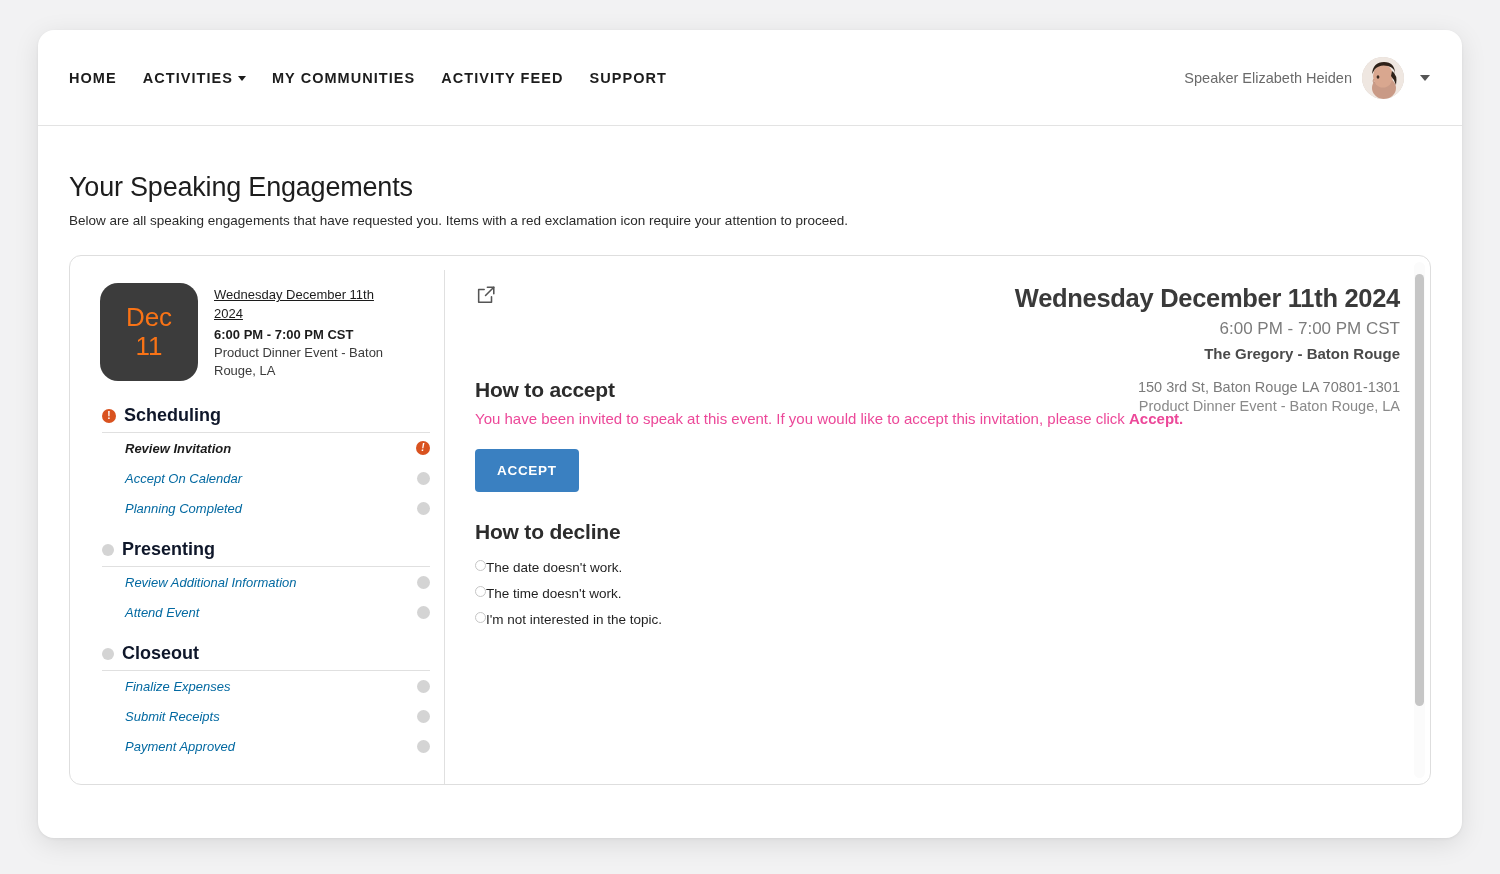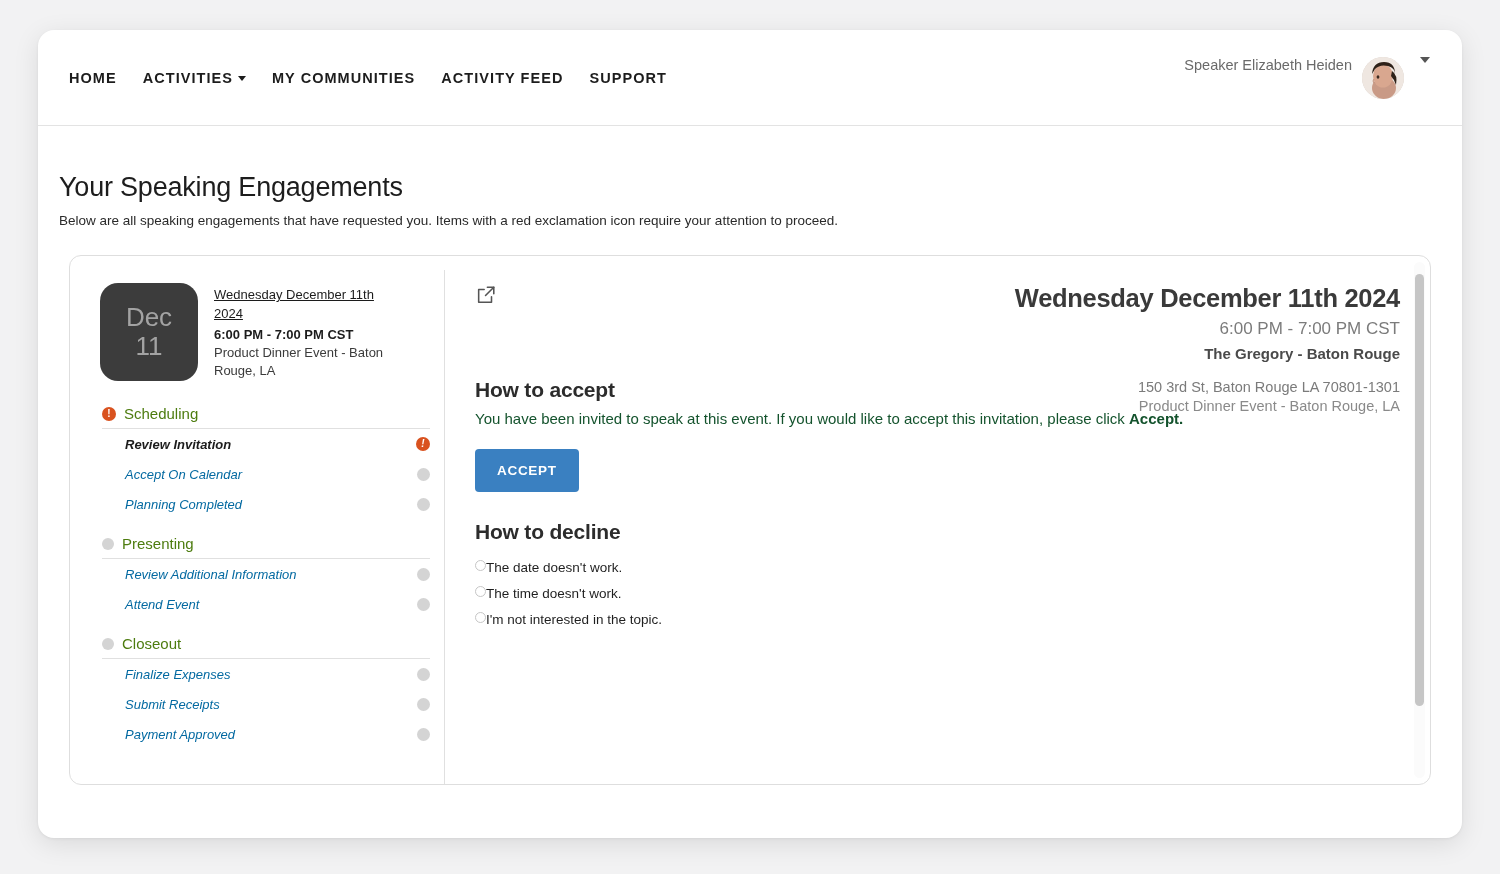--- a/index.html
+++ b/index.html
@@ -46,21 +46,21 @@
     width: 0; height: 0;
     border-left: 4.5px solid transparent;
     border-right: 4.5px solid transparent;
     border-top: 5px solid #1c1c1c;
     display: inline-block;
     margin-top: 2px;
   }
   .nav-right {
     margin-left: auto;
     display: flex;
-    align-items: flex-start;
+    align-items: center;
     gap: 10px;
   }
   .user-name {
     font-size: 14.5px;
     color: #6a6a6a;
     white-space: nowrap;
   }
   .avatar {
     width: 42px; height: 42px;
     border-radius: 50%;
@@ -73,21 +73,21 @@
   .avatar-caret {
     width: 0; height: 0;
     border-left: 5px solid transparent;
     border-right: 5px solid transparent;
     border-top: 6px solid #555;
     margin-left: 6px;
     cursor: pointer;
   }
 
   
-  .page-head { padding: 46px 31px 0 21px; }
+  .page-head { padding: 46px 31px 0 31px; }
   .page-title {
     font-size: 27px;
     font-weight: 400;
     color: #1d1d1d;
     letter-spacing: -0.2px;
   }
   .page-sub {
     margin-top: 10px;
     font-size: 13.5px;
     color: #2a2a2a;
@@ -109,21 +109,21 @@
   .left-pane {
     width: 374px;
     flex-shrink: 0;
     padding: 27px 0 0 30px;
   }
   .event-head { display: flex; gap: 16px; }
   .date-badge {
     width: 98px; height: 98px;
     border-radius: 18px;
     background: #3c3c3c;
-    color: #a3a3a3;
+    color: #f97316;
     display: flex;
     flex-direction: column;
     align-items: center;
     justify-content: center;
     flex-shrink: 0;
     line-height: 1.02;
   }
   .date-badge .m { font-size: 26px; font-weight: 400; }
   .date-badge .d { font-size: 26px; font-weight: 400; margin-top: 2px; }
   .event-meta { padding-top: 2px; width: 185px; }
@@ -153,23 +153,23 @@
   .step-group { margin-bottom: 16px; }
   .group-head {
     display: flex;
     align-items: center;
     gap: 8px;
     padding-bottom: 6px;
     border-bottom: 1px solid #e0e0e0;
     margin-left: 2px;
   }
   .group-title {
-    font-size: 15px;
-    font-weight: 400;
-    color: #4d7c0f;
+    font-size: 18px;
+    font-weight: 700;
+    color: #0f172a;
   }
   .step-row {
     display: flex;
     align-items: center;
     justify-content: space-between;
     height: 30px;
     padding-left: 25px;
     cursor: pointer;
     font-style: italic;
   }
@@ -249,21 +249,21 @@
 
   .howto { margin-top: 72px; }
   .howto-title {
     font-size: 21px;
     font-weight: 700;
     color: #2c2c2c;
     letter-spacing: -0.2px;
   }
   .howto-text {
     font-size: 15px;
-    color: #14532d;
+    color: #ec4899;
     margin-top: 8px;
   }
   .howto-text b { font-weight: 700; }
 
   .accept-btn {
     margin-top: 22px;
     background: #3a80c1;
     color: #fff;
     border: none;
     border-radius: 4px;

